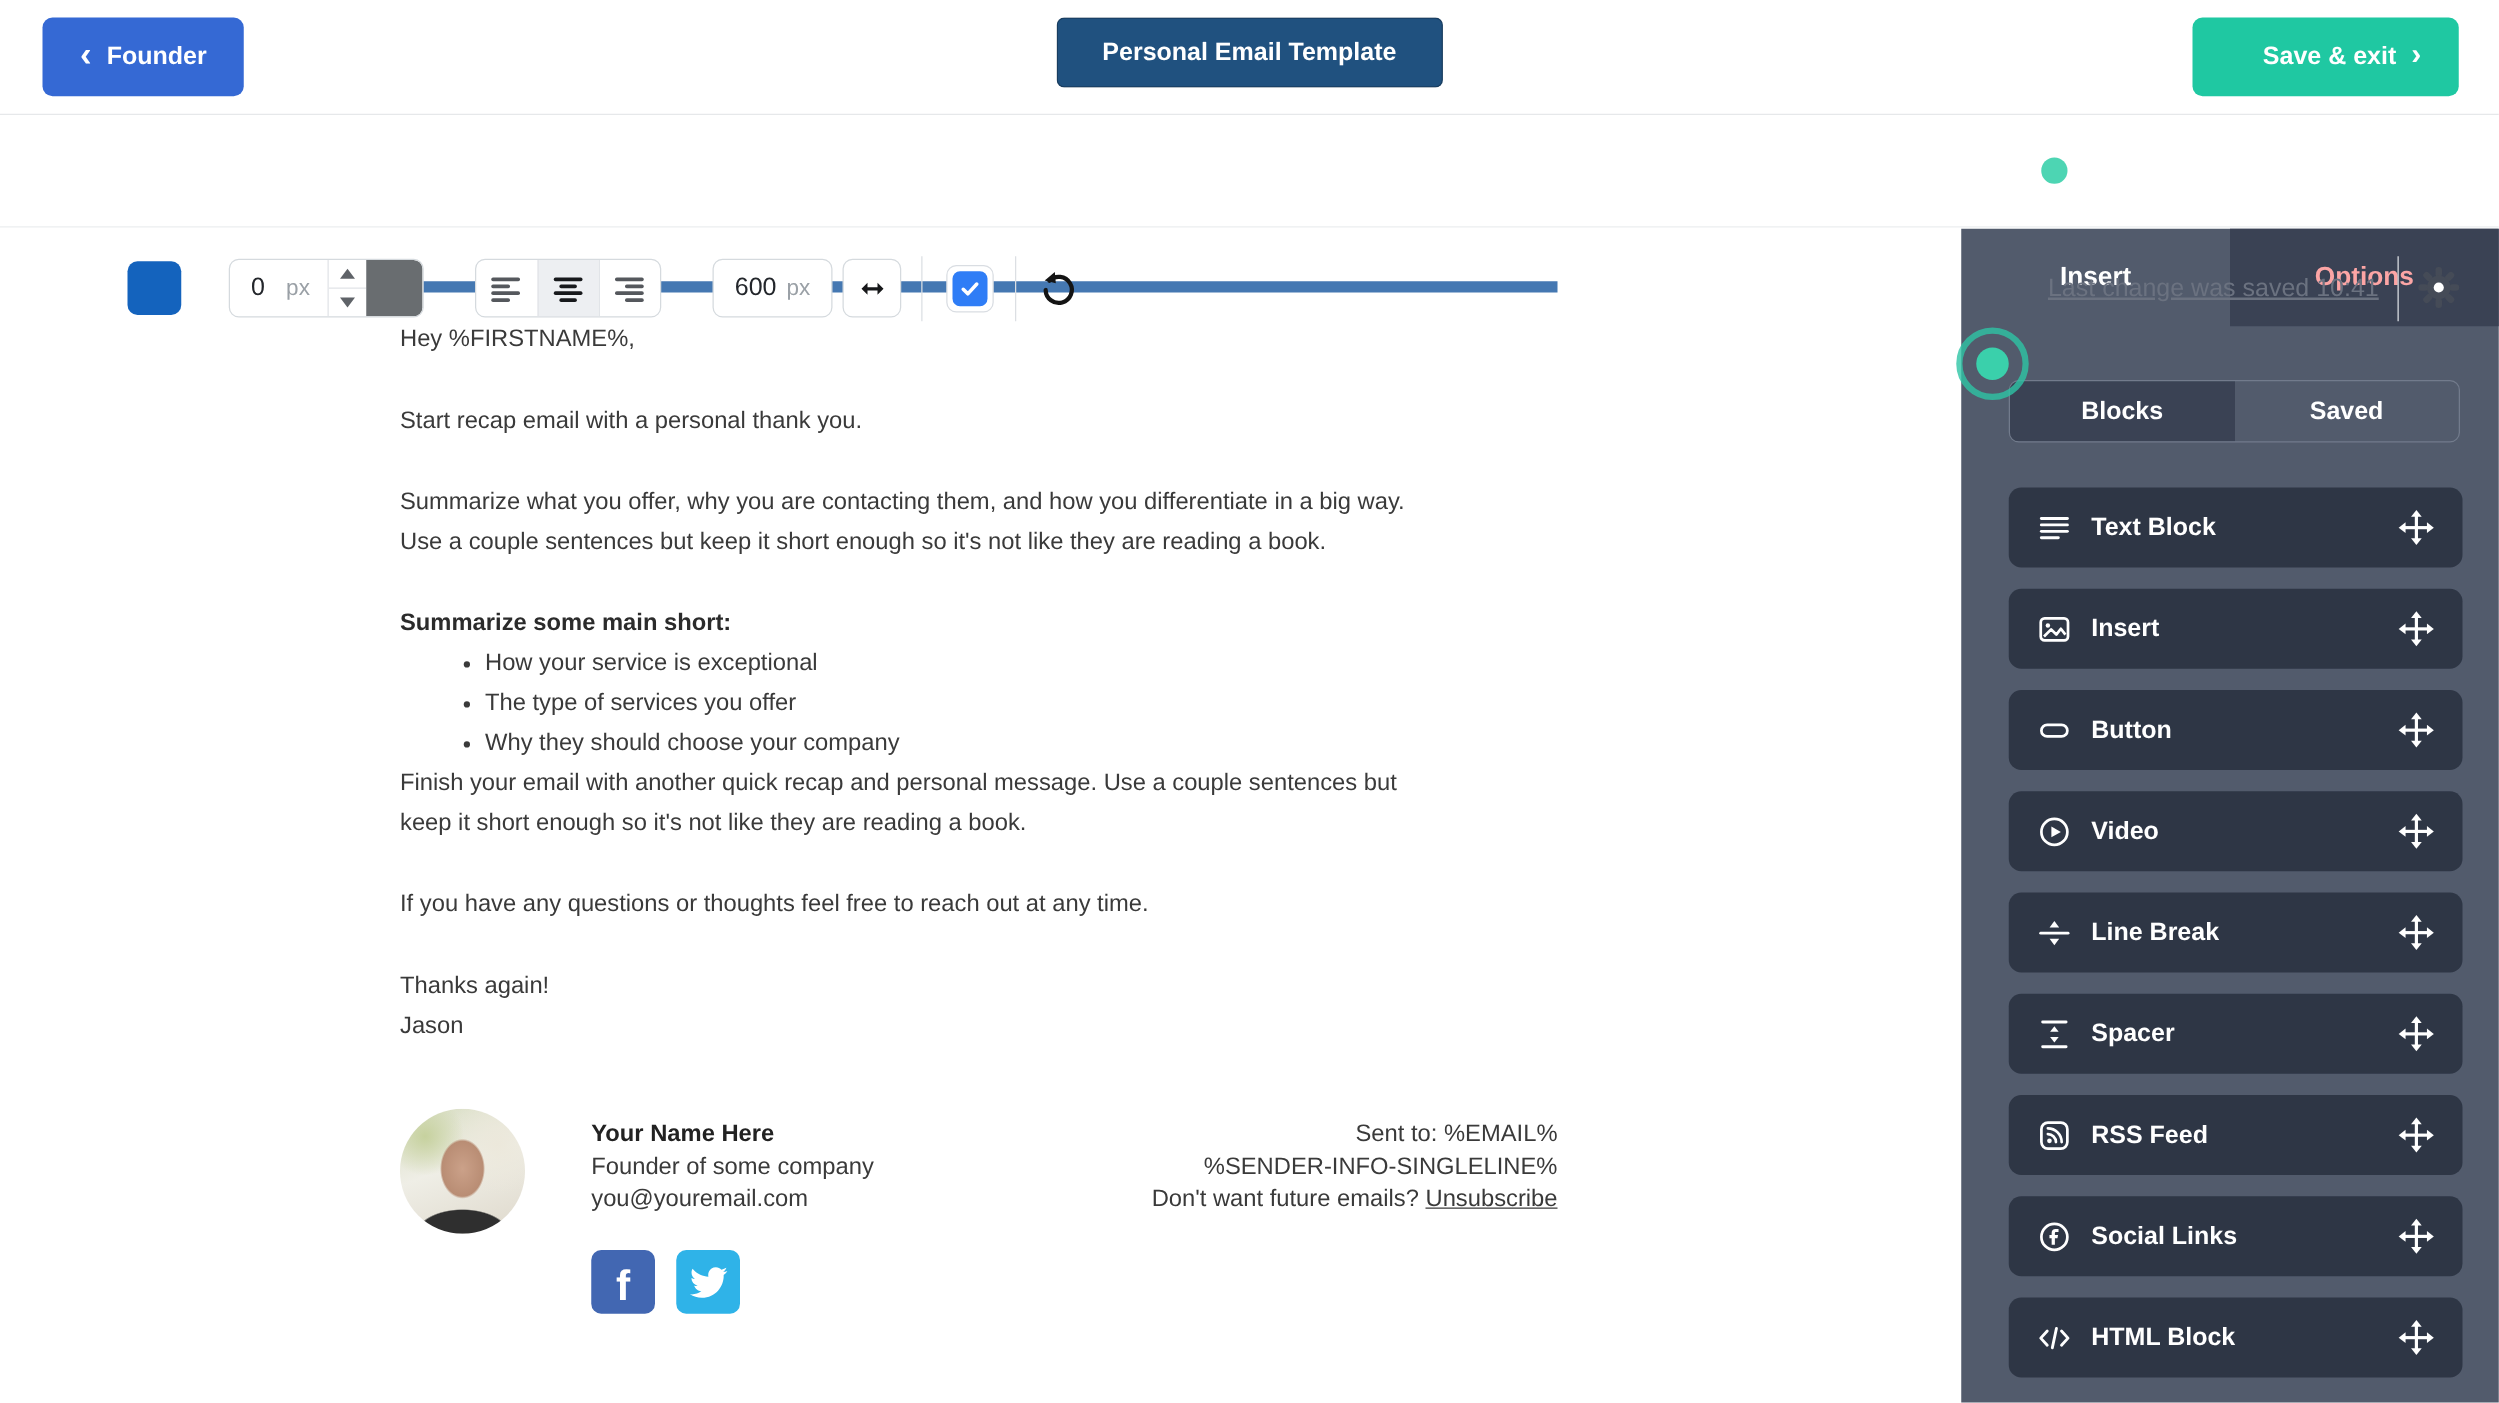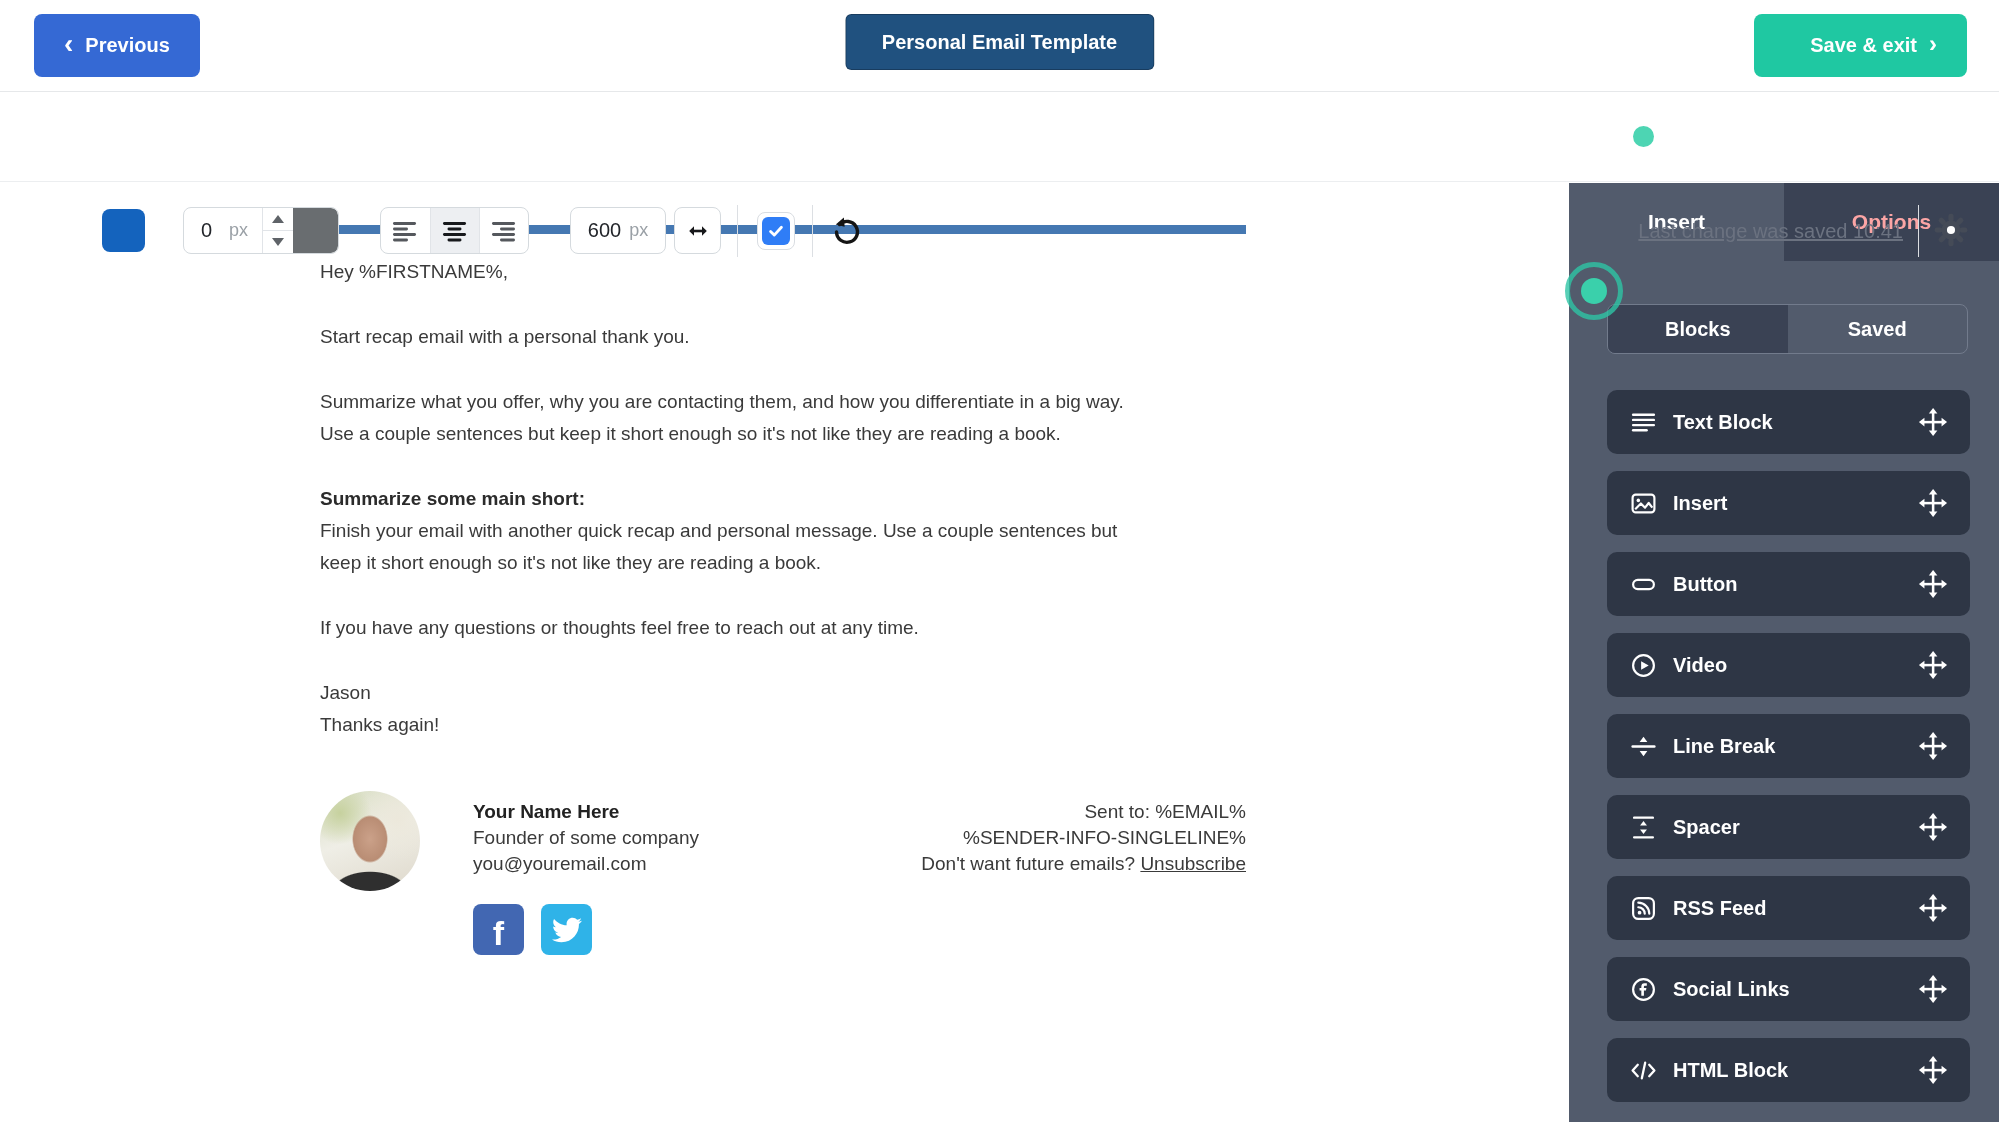--- a/index.html
+++ b/index.html
@@ -100,21 +100,21 @@
   .cursor-dot-inner { width:26px; height:26px; border-radius:50%; }
   .click-dot { position:absolute; left:1633px; top:126px; width:21px; height:21px; border-radius:50%;
     opacity:.9; z-index:20; }
 </style>
 </head>
 <body>
 
 <div class="topbar">
   <div class="btn btn-previous" style="background: rgb(53, 105, 212);">
     <span class="chev">‹</span>
-    <span>Previous</span>
+    <span>Founder</span>
   </div>
   <div class="btn btn-title" style="background: rgb(32, 81, 127);">
     <span>Personal Email Template</span>
   </div>
   <div class="btn btn-save" style="background: rgb(31, 200, 162);">
     <span>Save &amp; exit</span>
     <span class="chev" style="font-size:24px">›</span>
   </div>
 </div>
 
@@ -225,28 +225,33 @@
 <div class="canvas">
   <div class="email">
     <div class="divider" style="background: rgb(69, 120, 178);"></div>
     <p>Hey %FIRSTNAME%,</p>
     <p>Start recap email with a personal thank you.</p>
     <p>
       <span style="display:block">Summarize what you offer, why you are contacting them, and how you differentiate in a big way.</span>
       <span style="display:block">Use a couple sentences but keep it short enough so it's not like they are reading a book.</span>
     </p>
     <p class="tight bold">Summarize some main short:</p>
+    <ul>
+      <li>How your service is exceptional</li>
+      <li>The type of services you offer</li>
+      <li>Why they should choose your company</li>
+    </ul>
     <p>
       <span style="display:block">Finish your email with another quick recap and personal message. Use a couple sentences but</span>
       <span style="display:block">keep it short enough so it's not like they are reading a book.</span>
     </p>
     <p>If you have any questions or thoughts feel free to reach out at any time.</p>
     <p class="tight">
+      <span style="display:block">Thanks again!</span>
       <span style="display:block">Jason</span>
-      <span style="display:block">Thanks again!</span>
     </p>
 
     <div class="signature">
       <div class="avatar"></div>
       <div class="sig-info">
         <div class="sig-name">Your Name Here</div>
         <div>Founder of some company</div>
         <div>you@youremail.com</div>
         <div class="socialrow">
           <div class="soctile" style="background: rgb(66, 103, 178);">

